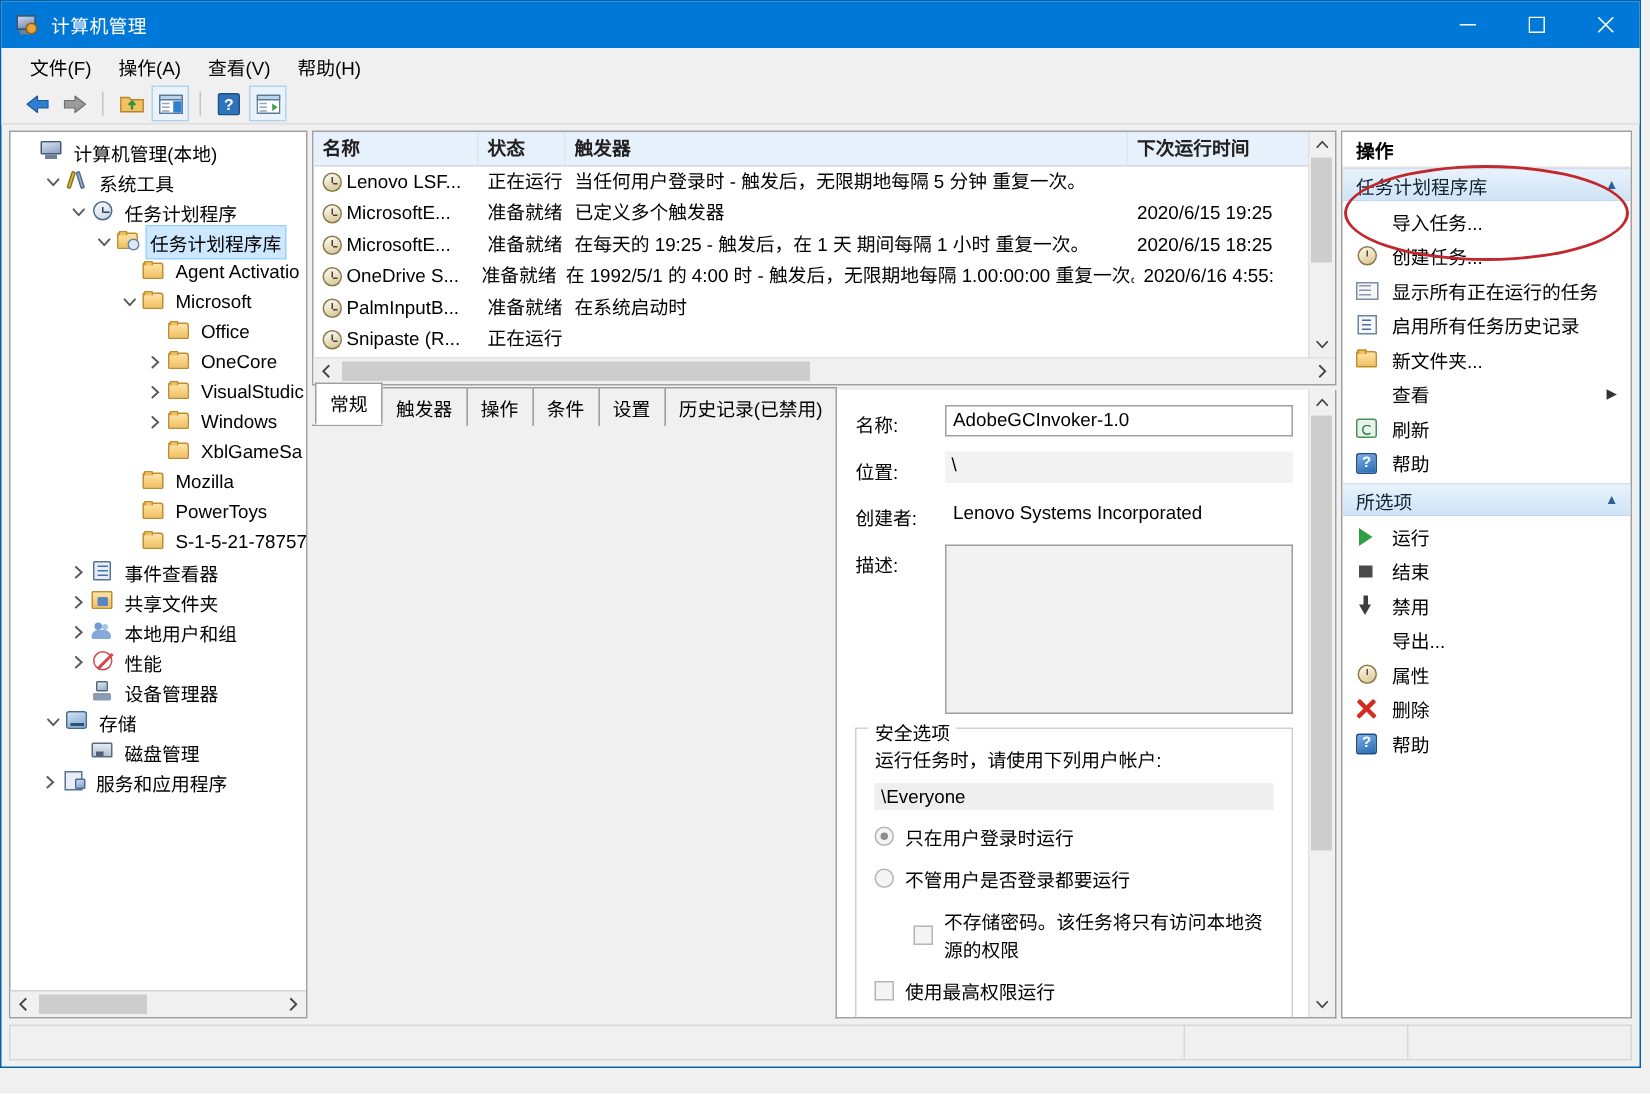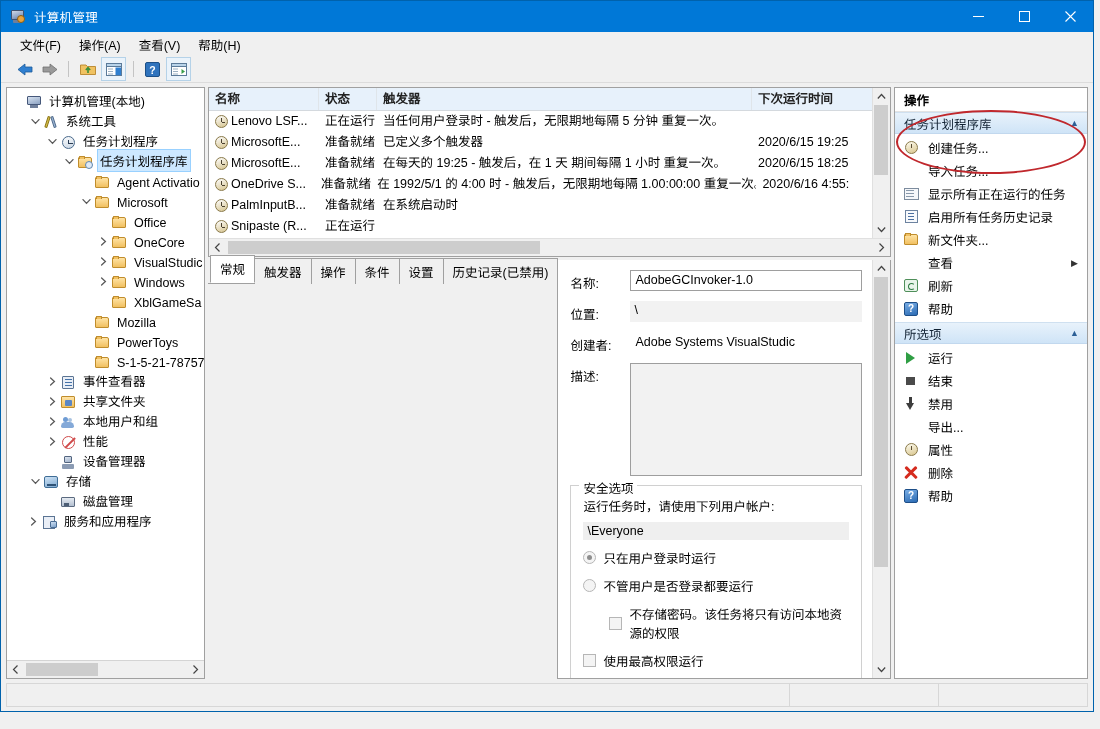--- a/index.html
+++ b/index.html
@@ -111,21 +111,21 @@
     background: #ffffff;
     border: 1px solid #a0a0a0;
     display: flex; flex-direction: column;
     min-height: 0;
   }
   .tree-scroll {
     flex: 1 1 auto; overflow: hidden; position: relative;
     padding-top: 3px;
   }
   .tree-row {
-    height: 20px; display: flex; align-items: flex-end;
+    height: 20px; display: flex; align-items: center;
     white-space: nowrap; font-size: 12.5px; color: #000;
     padding-right: 2px;
   }
   .tree-row.selected .tlabel {
     background: #cde8ff; outline: 1px solid #99d1ff;
   }
   .twisty {
     width: 15px; height: 20px; flex: 0 0 auto;
     display: flex; align-items: center; justify-content: center;
     color: #5a5a5a;
@@ -811,21 +811,21 @@
                 <div class="fld-input">AdobeGCInvoker-1.0</div>
               </div>
 
               <div class="fld-row">
                 <div class="fld-label">位置:</div>
                 <div class="fld-input readonly">\</div>
               </div>
 
               <div class="fld-row">
                 <div class="fld-label">创建者:</div>
-                <div class="fld-static">Adobe Systems VisualStudic</div>
+                <div class="fld-static">Lenovo Systems Incorporated</div>
               </div>
 
               <div class="fld-row">
                 <div class="fld-label">描述:</div>
                 <div class="fld-textarea"></div>
               </div>
 
               <div class="group">
                 <div class="group-title">安全选项</div>
                 <p>运行任务时，请使用下列用户帐户:</p>
@@ -875,28 +875,28 @@
 
       <div class="actions-pane">
         <div class="actions-title">操作</div>
         <div id="actions-host" style="flex:1 1 auto;min-height:0;overflow:hidden;">
             <div class="sect-header">
               <span>任务计划程序库</span>
               <span class="collapse">▲</span>
             </div>
             <div class="act-list">
               <div class="act-item">
-                <span class="act-ic">
-                  <span class="ic-clock2"></span>
-                </span>
-                <span class="act-label">创建任务...</span>
-              </div>
-              <div class="act-item">
                 <span class="act-ic"></span>
                 <span class="act-label">导入任务...</span>
+              </div>
+              <div class="act-item">
+                <span class="act-ic">
+                  <span class="ic-clock2"></span>
+                </span>
+                <span class="act-label">创建任务...</span>
               </div>
               <div class="act-item">
                 <span class="act-ic">
                   <span class="ic-showrun"></span>
                 </span>
                 <span class="act-label">显示所有正在运行的任务</span>
               </div>
               <div class="act-item">
                 <span class="act-ic">
                   <span class="ic-hist"></span>

